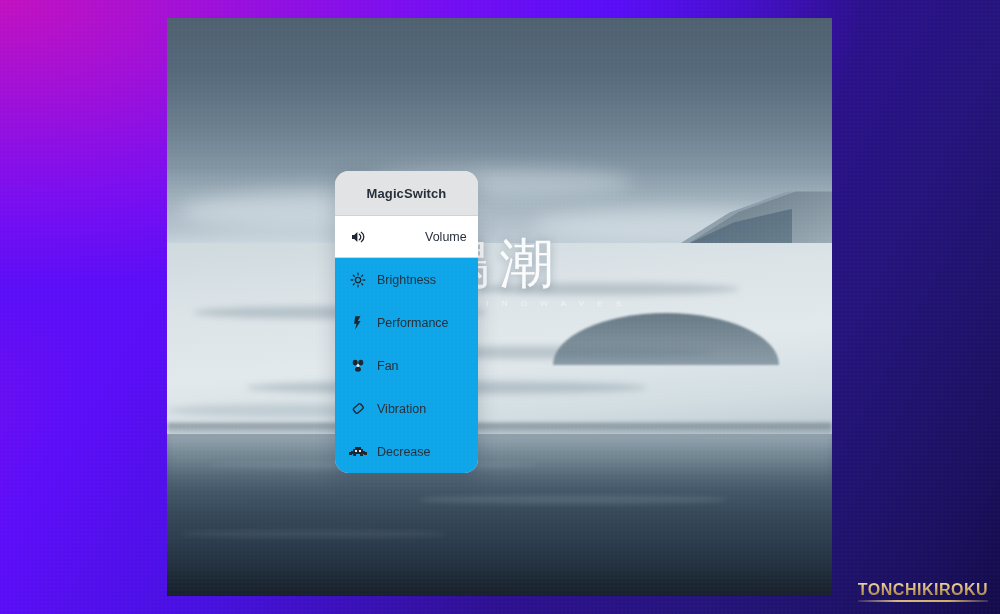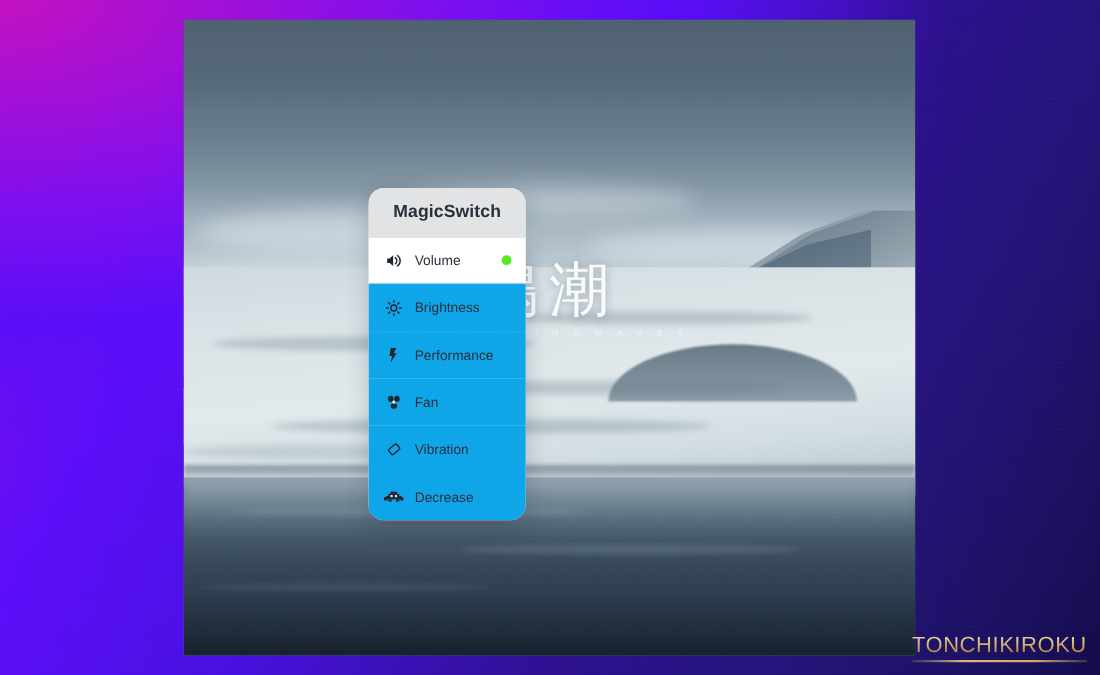--- a/index.html
+++ b/index.html
@@ -123,30 +123,30 @@
 
   
   #menu{
     position:absolute; left:168px; top:153px; width:143px;
     border-radius:14px; overflow:hidden;
     background:#e2e3e4;
     box-shadow:0 6px 20px rgba(25,40,60,.22);
   }
   .menu-head{
     height:44px; display:flex; align-items:center; justify-content:center;
-    font-size:16px; font-weight:bold; color:#26303a; letter-spacing:.1px;
+    font-size:13px; font-weight:bold; color:#26303a; letter-spacing:.1px;
     background:#e2e3e4;
   }
   .menu-item{
     height:43px; display:flex; align-items:center; padding:0 10px;
     background:#0ea5e9; position:relative;
   }
   .menu-item.active{
     background:#ffffff;
-    border-top:1px solid #d2d3d4; border-bottom:1px solid #d2d3d4;
+    border-top:1px solid #d2d3d4; border-bottom:1px solid #d2d3d4;gap:48px;
   }
   .mi-icon{
     width:26px; min-width:26px; display:flex; align-items:center; justify-content:center;
     color:#1d2630;
   }
   .mi-label{
     flex:1; font-size:12.5px; color:#26303a; padding-left:6px; white-space:nowrap;
   }
   .mi-dot{
     width:9px; height:9px; border-radius:50%; margin-right:3px;
@@ -177,21 +177,21 @@
   .sub-label{
     font-size:11px; font-weight:bold; color:#1f2830; line-height:1;
   }
 
   
   #watermark{
     position:absolute; right:12px; bottom:12px; text-align:right;
     user-select:none;
   }
   .wm-text{
-    font-size:20px; font-weight:normal; letter-spacing:.5px;
+    font-size:16px; font-weight:bold; letter-spacing:.5px;
     background:linear-gradient(180deg,#f0dcb0 0%,#d9b877 38%,#b08f4d 70%,#e8d2a4 100%);
     -webkit-background-clip:text; background-clip:text; color:transparent;
     font-family:"Liberation Sans", sans-serif;
   }
   .wm-rule{
     height:2px; margin-top:1px;
     background:linear-gradient(90deg,rgba(216,186,123,.15),#d8ba7b 30%,#cfae68 70%,rgba(216,186,123,.2));
   }
 </style>
 </head>

